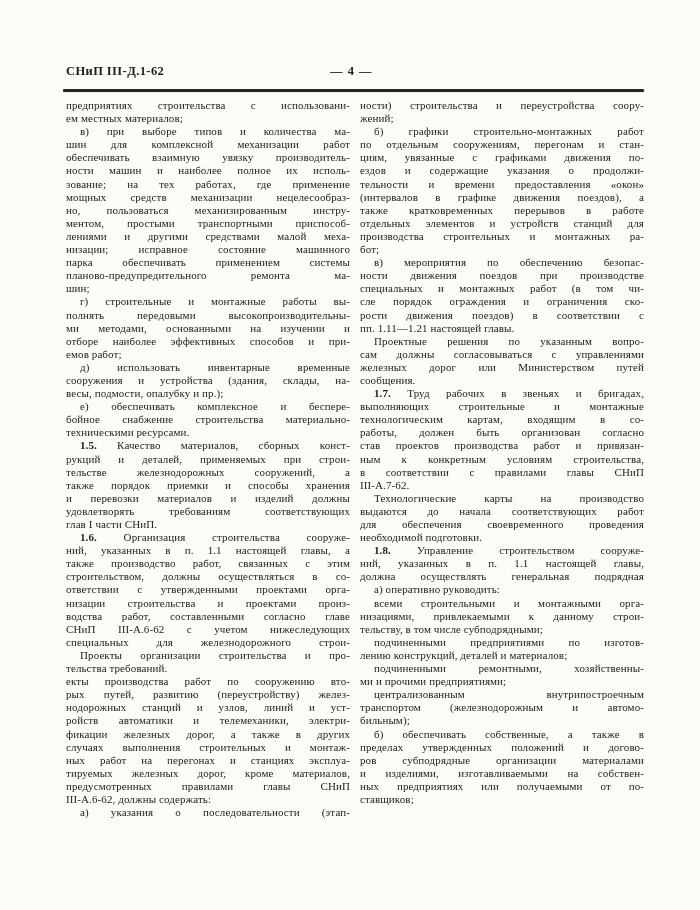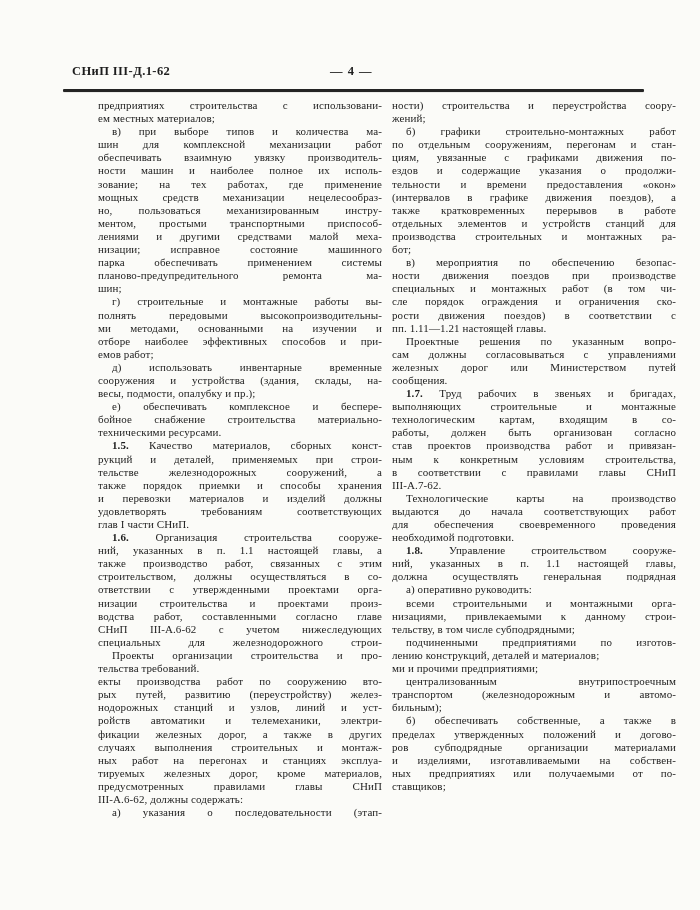--- a/index.html
+++ b/index.html
@@ -27,21 +27,20 @@
     height: 22px;
   }
   .doc-code {
     position: absolute;
     left: 0;
     top: 0;
     font-size: 12.5px;
     font-weight: bold;
     letter-spacing: 0.4px;
     white-space: nowrap;
-    margin-left: 6px;
   }
   .page-num {
     position: absolute;
     left: 264px;
     top: 0;
     font-size: 12.5px;
     font-weight: bold;
     letter-spacing: 1px;
     white-space: nowrap;
   }
@@ -56,21 +55,20 @@
     box-shadow: 0 0.5px 0 #55555533;
   }
   
   .columns {
     position: absolute;
     top: 99px;
     left: 66px;
     width: 578px;
     display: flex;
     gap: 10px;
-    margin-left: 32px;
   }
   .col {
     width: 284px;
     font-size: 11px;
     line-height: 13.1px;
     color: #1d1d1d;
   }
   .line {
     text-align: justify;
     text-align-last: justify;
@@ -193,20 +191,21 @@
         <div class="line end">необходимой подготовки.</div>
         <div class="line indent"><b>1.8.</b> Управление строительством сооруже-</div>
         <div class="line">ний, указанных в п. 1.1 настоящей главы,</div>
         <div class="line">должна осуществлять генеральная подрядная</div>
         <div class="line indent end">а) оперативно руководить:</div>
         <div class="line indent">всеми строительными и монтажными орга-</div>
         <div class="line">низациями, привлекаемыми к данному строи-</div>
         <div class="line end">тельству, в том числе субподрядными;</div>
         <div class="line indent">подчиненными предприятиями по изготов-</div>
         <div class="line end">лению конструкций, деталей и материалов;</div>
+        <div class="line indent">подчиненными ремонтными, хозяйственны-</div>
         <div class="line end">ми и прочими предприятиями;</div>
         <div class="line indent">централизованным внутрипостроечным</div>
         <div class="line">транспортом (железнодорожным и автомо-</div>
         <div class="line end">бильным);</div>
         <div class="line indent">б) обеспечивать собственные, а также в</div>
         <div class="line">пределах утвержденных положений и догово-</div>
         <div class="line">ров субподрядные организации материалами</div>
         <div class="line">и изделиями, изготавливаемыми на собствен-</div>
         <div class="line">ных предприятиях или получаемыми от по-</div>
         <div class="line end">ставщиков;</div>

